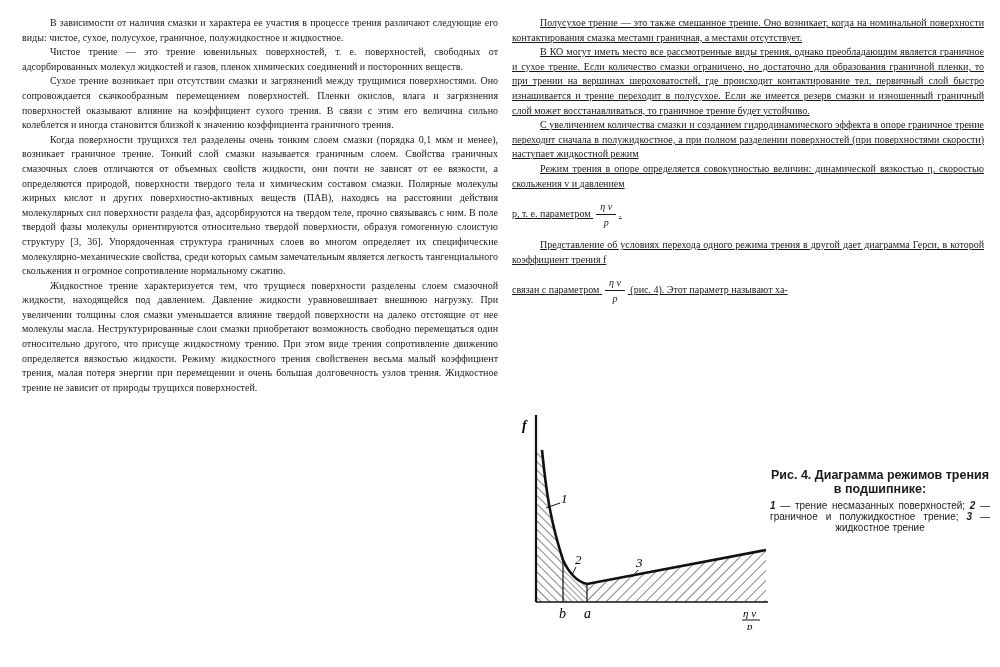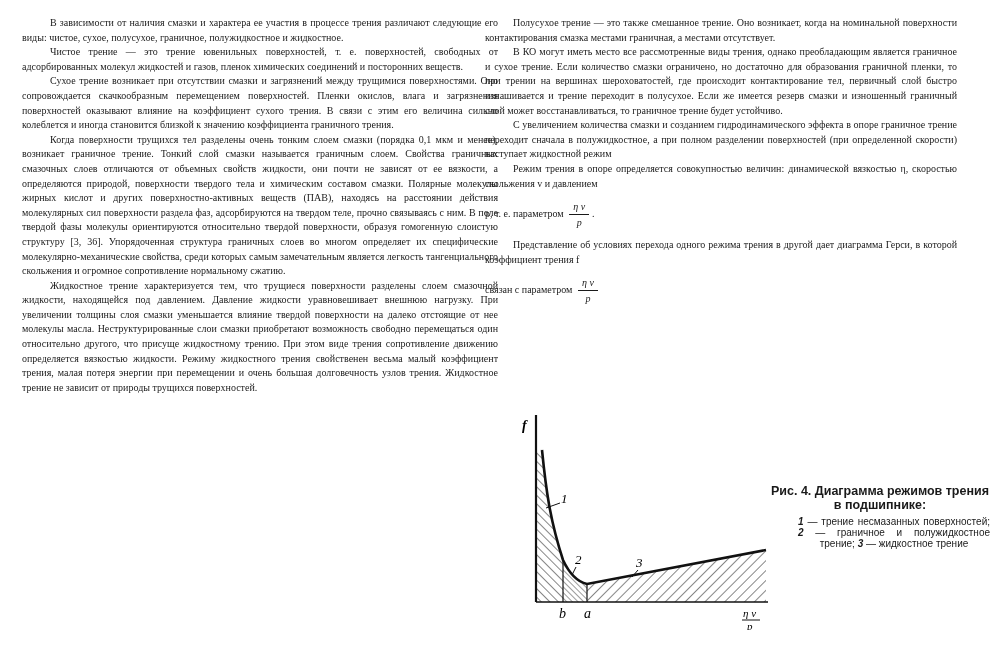--- a/index.html
+++ b/index.html
@@ -1,62 +1,63 @@
 <!DOCTYPE html>
 <html><head>
 <meta charset="utf-8">
 <style>
   html, body { margin: 0; padding: 0; background: #fff; }
   body { width: 1000px; height: 667px; position: relative; overflow: hidden;
          font-family: "Liberation Serif", "DejaVu Serif", serif; color: #1a1a1a; }
   .col { position: absolute; top: 16px; font-size: 10px; line-height: 14.6px; text-align: justify; }
   .col-left { left: 22px; width: 476px; }
-  .col-right { left: 485px; width: 472px; }
+  .col-right { left: 512px; width: 472px; text-decoration: underline; }
   .para { margin: 0; text-indent: 28px; }
   .para.ni { text-indent: 0; }
   .frac { display: inline-block; vertical-align: middle; text-align: center; margin: 0 3px; font-style: italic; }
   .frac .num { display: block; border-bottom: 1px solid #1a1a1a; padding: 0 4px; line-height: 15px; }
   .frac .den { display: block; line-height: 15px; }
   .fline { margin: 8px 0; }
   .fig { position: absolute; left: 510px; top: 410px; width: 270px; height: 220px; }
-  .caption { position: absolute; left: 770px; top: 484px; width: 220px; text-align: center; }
+  .caption { position: absolute; left: 770px; top: 468px; width: 220px; text-align: center; }
   .cap-title { font-family: "Liberation Sans", "DejaVu Sans", sans-serif; font-weight: bold; font-size: 12.5px; line-height: 14px; }
-  .cap-body { font-family: "Liberation Sans", "DejaVu Sans", sans-serif; font-size: 10px; line-height: 11px; margin-top: 4px; text-align: justify; text-align-last: center; margin-left: 28px; }
+  .cap-body { font-family: "Liberation Sans", "DejaVu Sans", sans-serif; font-size: 10px; line-height: 11px; margin-top: 4px; text-align: justify; text-align-last: center; }
   .cap-body i { font-weight: bold; }
 </style>
 </head>
 <body>
 
 <div class="col col-left">
   <p class="para">В зависимости от наличия смазки и характера ее участия в процессе трения различают следующие его виды: чистое, сухое, полусухое, граничное, полужидкостное и жидкостное.</p>
   <p class="para">Чистое трение — это трение ювенильных поверхностей, т. е. поверхностей, свободных от адсорбированных молекул жидкостей и газов, пленок химических соединений и посторонних веществ.</p>
   <p class="para">Сухое трение возникает при отсутствии смазки и загрязнений между трущимися поверхностями. Оно сопровождается скачкообразным перемещением поверхностей. Пленки окислов, влага и загрязнения поверхностей оказывают влияние на коэффициент сухого трения. В связи с этим его величина сильно колеблется и иногда становится близкой к значению коэффициента граничного трения.</p>
   <p class="para">Когда поверхности трущихся тел разделены очень тонким слоем смазки (порядка 0,1 мкм и менее), возникает граничное трение. Тонкий слой смазки называется граничным слоем. Свойства граничных смазочных слоев отличаются от объемных свойств жидкости, они почти не зависят от ее вязкости, а определяются природой, поверхности твердого тела и химическим составом смазки. Полярные молекулы жирных кислот и других поверхностно-активных веществ (ПАВ), находясь на расстоянии действия молекулярных сил поверхности раздела фаз, адсорбируются на твердом теле, прочно связываясь с ним. В поле твердой фазы молекулы ориентируются относительно твердой поверхности, образуя гомогенную слоистую структуру [3, 36]. Упорядоченная структура граничных слоев во многом определяет их специфические молекулярно-механические свойства, среди которых самым замечательным является легкость тангенциального скольжения и огромное сопротивление нормальному сжатию.</p>
   <p class="para">Жидкостное трение характеризуется тем, что трущиеся поверхности разделены слоем смазочной жидкости, находящейся под давлением. Давление жидкости уравновешивает внешнюю нагрузку. При увеличении толщины слоя смазки уменьшается влияние твердой поверхности на далеко отстоящие от нее молекулы масла. Неструктурированные слои смазки приобретают возможность свободно перемещаться один относительно другого, что присуще жидкостному трению. При этом виде трения сопротивление движению определяется вязкостью жидкости. Режиму жидкостного трения свойственен весьма малый коэффициент трения, малая потеря энергии при перемещении и очень большая долговечность узлов трения. Жидкостное трение не зависит от природы трущихся поверхностей.</p>
 </div>
 
 <div class="col col-right">
   <p class="para">Полусухое трение — это также смешанное трение. Оно возникает, когда на номинальной поверхности контактирования смазка местами граничная, а местами отсутствует.</p>
   <p class="para">В КО могут иметь место все рассмотренные виды трения, однако преобладающим является граничное и сухое трение. Если количество смазки ограничено, но достаточно для образования граничной пленки, то при трении на вершинах шероховатостей, где происходит контактирование тел, первичный слой быстро изнашивается и трение переходит в полусухое. Если же имеется резерв смазки и изношенный граничный слой может восстанавливаться, то граничное трение будет устойчиво.</p>
-  <p class="para">С увеличением количества смазки и созданием гидродинамического эффекта в опоре граничное трение переходит сначала в полужидкостное, а при полном разделении поверхностей (при определенной скорости) наступает жидкостной режим</p>
+  <p class="para">С увеличением количества смазки и созданием гидродинамического эффекта в опоре граничное трение переходит сначала в полужидкостное, а при полном разделении поверхностей (при поверхностями скорости) наступает жидкостной режим</p>
   <p class="para">Режим трения в опоре определяется совокупностью величин: динамической вязкостью η, скоростью скольжения v и давлением</p>
   <p class="para ni fline">
     <span>p, т. е. параметром</span>
     <span class="frac">
       <span class="num">η v</span>
       <span class="den">p</span>
     </span><span>.</span>
   </p>
   <p class="para">Представление об условиях перехода одного режима трения в другой дает диаграмма Герси, в которой коэффициент трения f</p>
   <p class="para ni fline">
     <span>связан с параметром</span>
     <span class="frac">
       <span class="num">η v</span>
       <span class="den">p</span>
     </span>
+    <span>(рис. 4). Этот параметр называют ха-</span>
   </p>
 </div>
 
 <svg class="fig" viewBox="0 0 270 220" xmlns="http://www.w3.org/2000/svg">
   <defs>
     <pattern id="hatch" patternUnits="userSpaceOnUse" width="7" height="7" patternTransform="rotate(45)">
       <line x1="0" y1="0" x2="0" y2="7" stroke="#222" stroke-width="1.1"></line>
     </pattern>
     <pattern id="hatch2" patternUnits="userSpaceOnUse" width="6" height="6" patternTransform="rotate(-45)">
       <line x1="0" y1="0" x2="0" y2="6" stroke="#222" stroke-width="1.1"></line>

